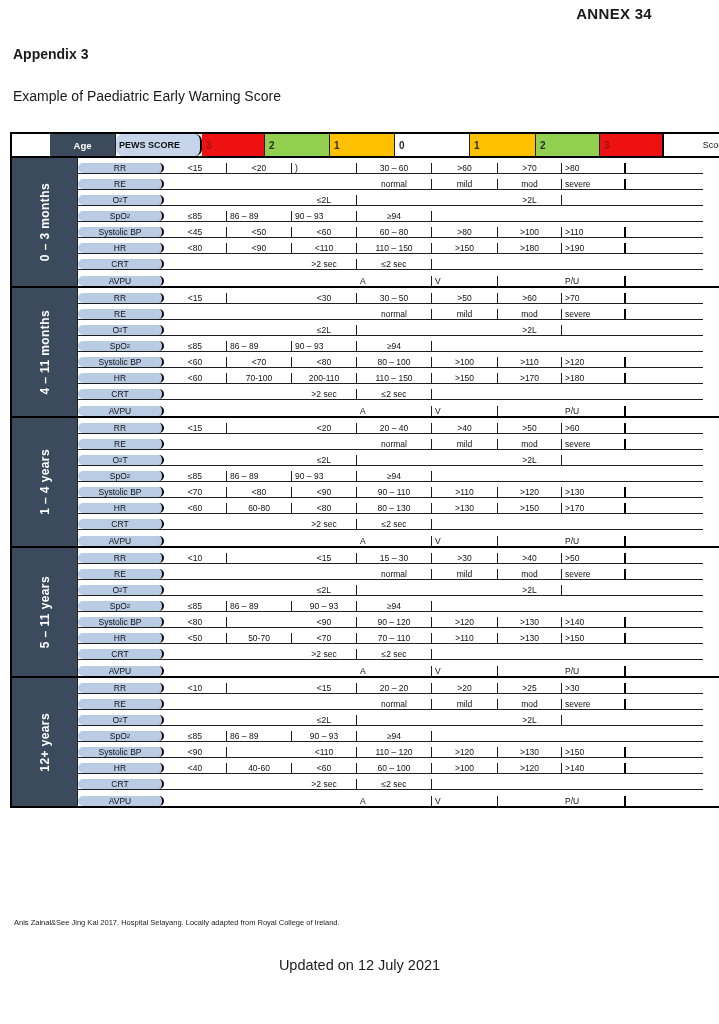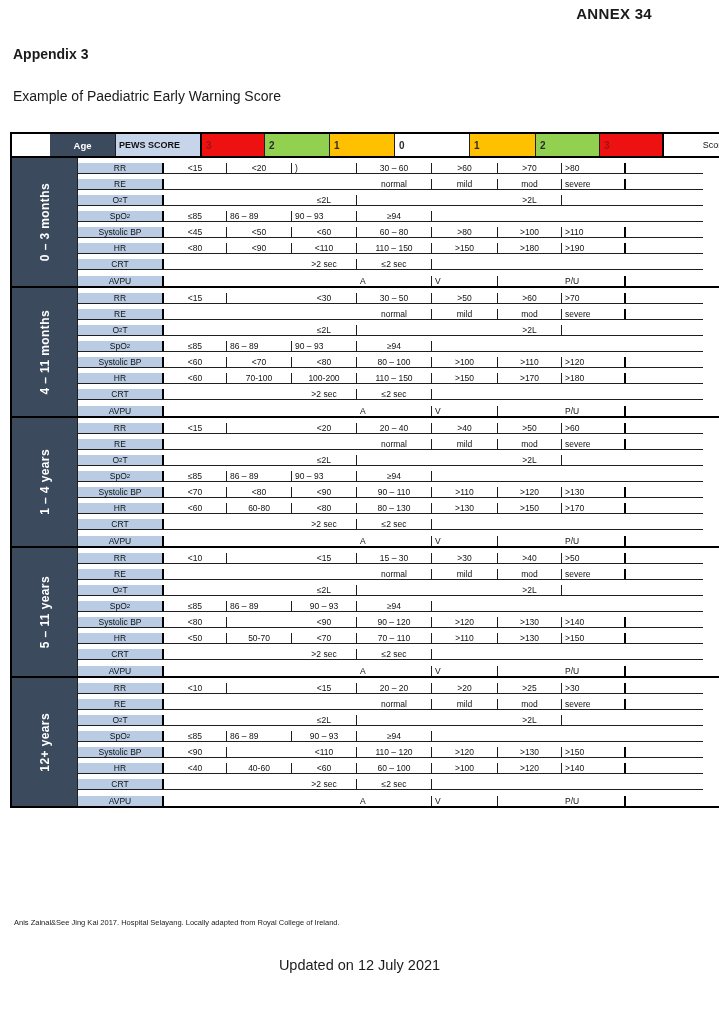--- a/index.html
+++ b/index.html
@@ -11,21 +11,21 @@
   .appendix{position:absolute;top:46px;left:13px;font-size:14px;font-weight:bold;}
   .doc-title{position:absolute;top:88px;left:13px;font-size:14px;}
   .pews-table{position:absolute;left:10px;top:132px;border:2px solid #000;background:#fff;}
   .hrow{display:flex;height:22px;border-bottom:2px solid #000;}
   .cell{
     box-sizing:border-box;display:flex;align-items:center;justify-content:center;
     border-right:1px solid #1f1f1f;font-size:8.5px;overflow:hidden;white-space:nowrap;
     background:#fff;color:#111;
   }
   .cell:last-child{border-right:none;padding-left:24px;}
-  .w-age{width:66px;}  .w-param{width:86px;border-right:2px solid #000;}
+  .w-age{width:66px;}  .w-param{width:86px;border-right:2px solid #000;border-radius:7px;}
   .w-c0{width:63px;} .w-c1{width:65px;} .w-c2{width:65px;} .w-c3{width:75px;}
   .w-c4{width:66px;} .w-c5{width:64px;} .w-c6{width:64px;border-right:2px solid #000;}
   .w-score{width:77px;}
   .age-hcell{color:#fff;font-size:9.5px;font-weight:bold;margin-left:38px;}
   .pews-hcell{font-weight:bold;font-size:9px;justify-content:flex-start;padding-left:3px;}
   .num-hcell{justify-content:flex-start;padding-left:4px;font-weight:bold;font-size:10px;}
   .score-hcell{font-size:9px;}
   .block{display:flex;}
   .block + .block{border-top:2px solid #000;}
   .age-cell{
@@ -214,21 +214,21 @@
           <div class="cell w-c3">80 – 100</div>
           <div class="cell w-c4">&gt;100</div>
           <div class="cell w-c5">&gt;110</div>
           <div class="cell w-c6 al">&gt;120</div>
           <div class="cell w-score"></div>
         </div>
         <div class="prow">
           <div class="cell w-param" style="background: rgb(185, 204, 228);">HR</div>
           <div class="cell w-c0">&lt;60</div>
           <div class="cell w-c1">70-100</div>
-          <div class="cell w-c2">100-200</div>
+          <div class="cell w-c2">200-110</div>
           <div class="cell w-c3">110 – 150</div>
           <div class="cell w-c4">&gt;150</div>
           <div class="cell w-c5">&gt;170</div>
           <div class="cell w-c6 al">&gt;180</div>
           <div class="cell w-score"></div>
         </div>
         <div class="prow">
           <div class="cell w-param" style="background: rgb(185, 204, 228);">CRT</div>
           <div class="cell w-c0 gray"></div>
           <div class="cell w-c1 gray"></div>

